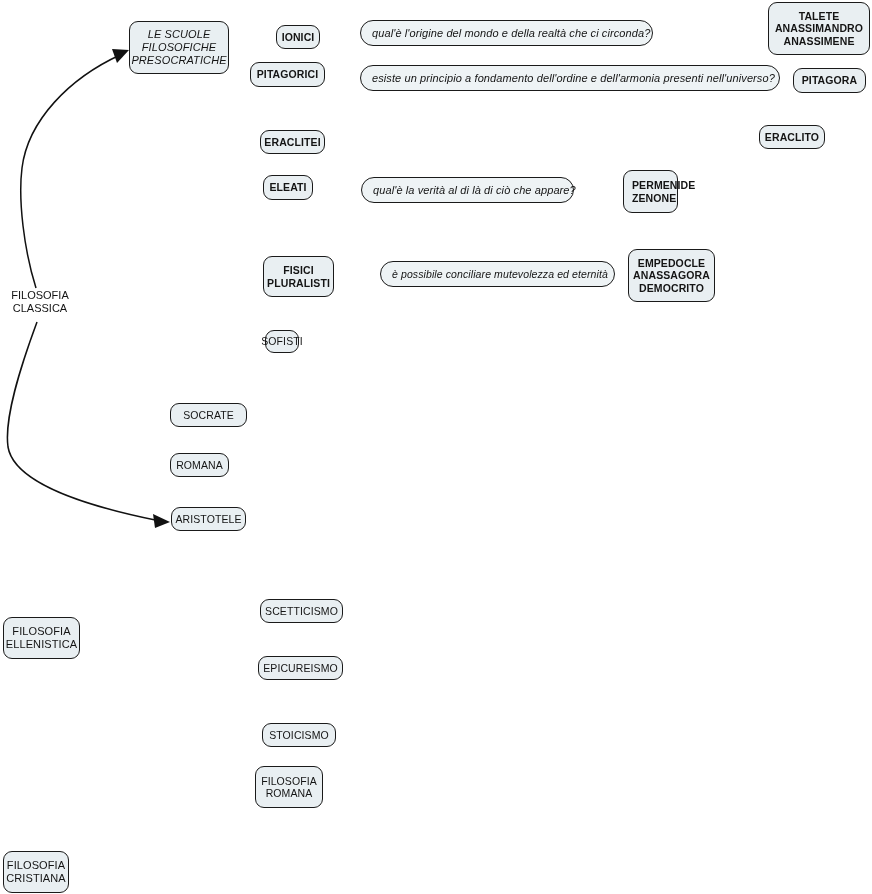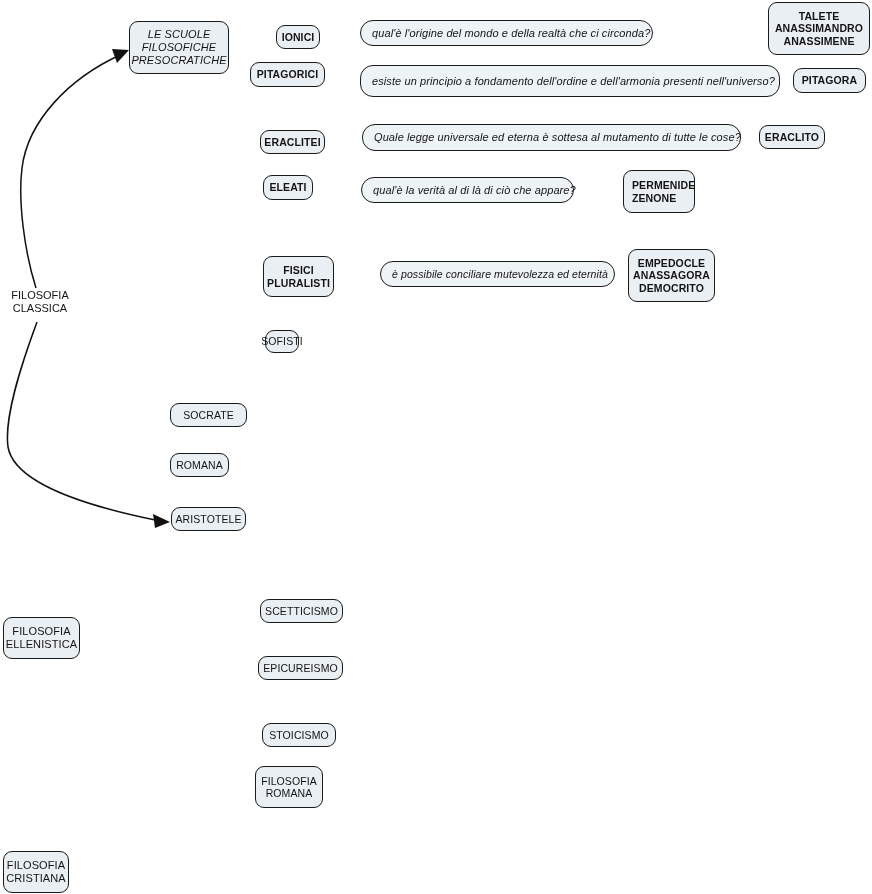--- a/index.html
+++ b/index.html
@@ -111,37 +111,36 @@
 
   <div class="node bold" style="left:263px; top:175px; width:50px; height:25px; font-size:10.5px;">ELEATI</div>
 
   <div class="node bold" style="left:263px; top:256px; width:71px; height:41px; font-size:10.5px;">FISICI
 PLURALISTI</div>
 
   <div class="node" style="left:265px; top:330px; width:34px; height:23px; font-size:10.5px;">SOFISTI</div>
 
   <div class="node q" style="left:360px; top:20px; width:293px; height:26px; font-size:11px;">qual'è l'origine del mondo e della realtà che ci circonda?</div>
 
-  <div class="node q" style="left:360px; top:65px; width:420px; height:32px; font-size:11px;">esiste un principio a fondamento dell'ordine e dell'armonia presenti nell'universo?</div>
+  <div class="node q" style="left:360px; top:65px; width:420px; height:26px; font-size:11px;">esiste un principio a fondamento dell'ordine e dell'armonia presenti nell'universo?</div>
 
-  <div class="node q" style="left:362px; top:124px; width:379px; height:27px; font-size:11px;">Quale legge universale ed eterna è sottesa al mutamento di tutte le cose?</div>
 
   <div class="node q" style="left:361px; top:177px; width:213px; height:26px; font-size:11px;">qual'è la verità al di là di ciò che appare?</div>
 
   <div class="node q" style="left:380px; top:261px; width:235px; height:26px; font-size:10.5px;">è possibile conciliare mutevolezza ed eternità</div>
 
   <div class="node bold" style="left:768px; top:2px; width:102px; height:53px; font-size:10.5px;">TALETE
 ANASSIMANDRO
 ANASSIMENE</div>
 
   <div class="node bold" style="left:793px; top:68px; width:73px; height:25px; font-size:10.5px;">PITAGORA</div>
 
   <div class="node bold" style="left:759px; top:125px; width:66px; height:24px; font-size:10.5px;">ERACLITO</div>
 
-  <div class="node bold" style="left:623px; top:170px; width:72px; height:43px; font-size:10.5px; justify-content:flex-start; padding-left:8px; text-align:left;">PERMENIDE
+  <div class="node bold" style="left:623px; top:170px; width:55px; height:43px; font-size:10.5px; justify-content:flex-start; padding-left:8px; text-align:left;">PERMENIDE
 ZENONE</div>
 
   <div class="node bold" style="left:628px; top:249px; width:87px; height:53px; font-size:10.5px;">EMPEDOCLE
 ANASSAGORA
 DEMOCRITO</div>
 
   <div class="node" style="left:170px; top:403px; width:77px; height:24px; font-size:10.5px;">SOCRATE</div>
 
   <div class="node" style="left:170px; top:453px; width:59px; height:24px; font-size:10.5px;">ROMANA</div>
 

